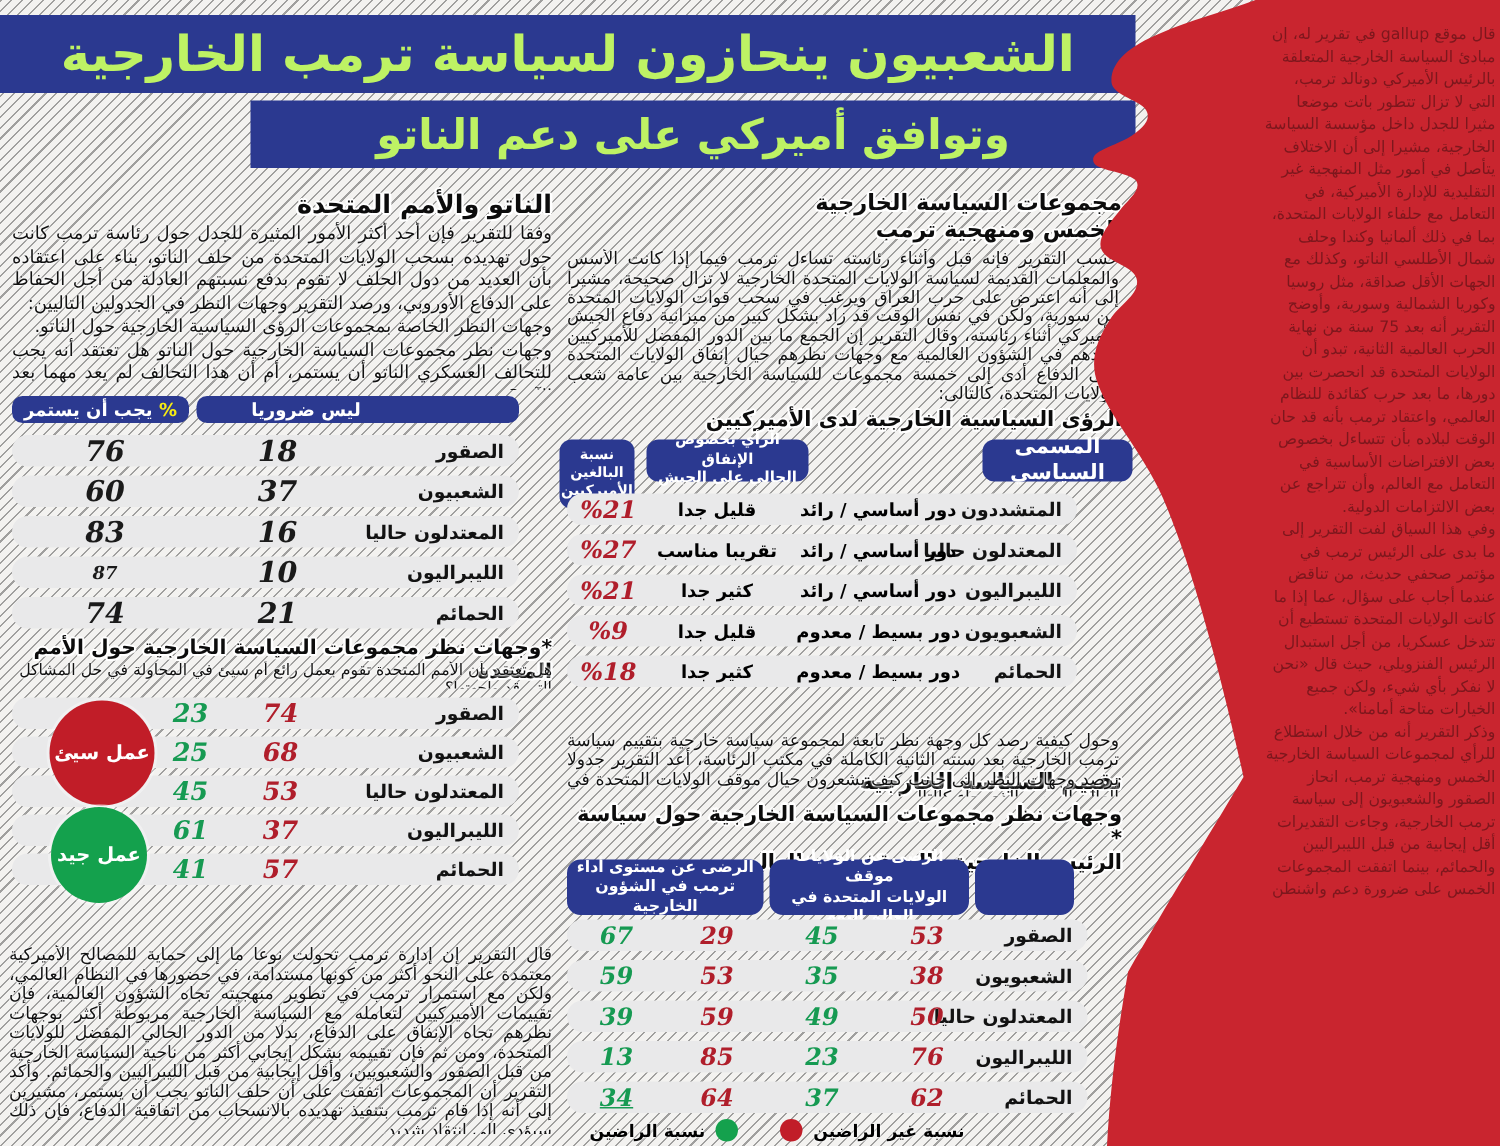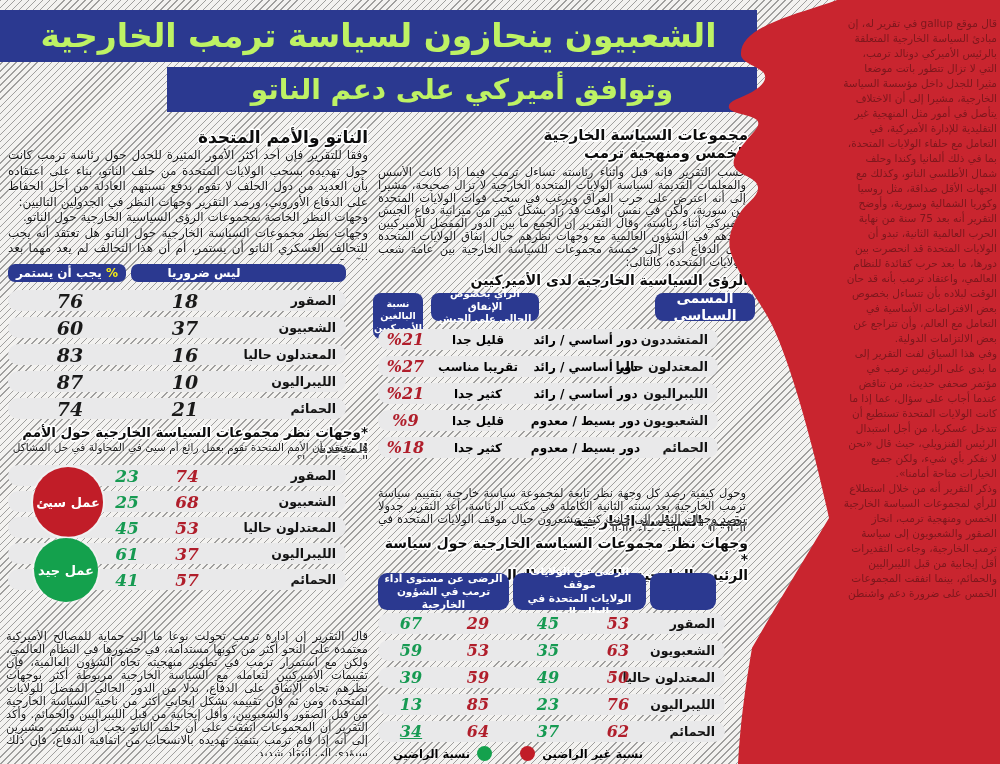--- a/index.html
+++ b/index.html
@@ -66,21 +66,21 @@
     <span class="num nblack" style="left:32px;width:60px;font-size:19px;">60</span>
   </div>
   <div class="pill" style="left:8px;top:344px;width:338px;height:21px;">
     <span class="rlabel">المعتدلون حاليا</span>
     <span class="num nblack" style="left:147px;width:60px;font-size:19px;">16</span>
     <span class="num nblack" style="left:32px;width:60px;font-size:19px;">83</span>
   </div>
   <div class="pill" style="left:8px;top:371px;width:338px;height:21px;">
     <span class="rlabel">الليبراليون</span>
     <span class="num nblack" style="left:147px;width:60px;font-size:19px;">10</span>
-    <span class="num nblack" style="left:32px;width:60px;font-size:19px;">87</span>
+    <span class="num nblack" style="left:32px;width:60px;font-size:12px;">87</span>
   </div>
   <div class="pill" style="left:8px;top:398px;width:338px;height:21px;">
     <span class="rlabel">الحمائم</span>
     <span class="num nblack" style="left:147px;width:60px;font-size:19px;">21</span>
     <span class="num nblack" style="left:32px;width:60px;font-size:19px;">74</span>
   </div>
 
   <div class="abs sec-title otl" style="left:8px;top:424px;width:360px;font-size:13.5px;text-align:right;">*وجهات نظر مجموعات السياسة الخارجية حول الأمم المتحدة</div>
   <div class="abs body-txt" style="left:8px;top:441px;width:360px;height:18px;font-size:10.5px;text-align:right;">هل تعتقد بأن الأمم المتحدة تقوم بعمل رائع أم سيئ في المحاولة في حل المشاكل التي قد واجهتها؟</div>
 
@@ -171,21 +171,21 @@
 
   <div class="pill" style="left:378px;top:613px;width:347px;height:21px;">
     <span class="rlabel">الصقور</span>
     <span class="num nred" style="left:215px;width:50px;font-size:16px;">53</span>
     <span class="num ngreen" style="left:145px;width:50px;font-size:16px;">45</span>
     <span class="num nred" style="left:75px;width:50px;font-size:16px;">29</span>
     <span class="num ngreen" style="left:8px;width:50px;font-size:16px;">67</span>
   </div>
   <div class="pill" style="left:378px;top:640px;width:347px;height:21px;">
     <span class="rlabel">الشعبويون</span>
-    <span class="num nred" style="left:215px;width:50px;font-size:16px;">63</span>
+    <span class="num nred" style="left:215px;width:50px;font-size:16px;">38</span>
     <span class="num ngreen" style="left:145px;width:50px;font-size:16px;">35</span>
     <span class="num nred" style="left:75px;width:50px;font-size:16px;">53</span>
     <span class="num ngreen" style="left:8px;width:50px;font-size:16px;">59</span>
   </div>
   <div class="pill" style="left:378px;top:667px;width:347px;height:21px;">
     <span class="rlabel">المعتدلون حاليا</span>
     <span class="num nred" style="left:215px;width:50px;font-size:16px;">50</span>
     <span class="num ngreen" style="left:145px;width:50px;font-size:16px;">49</span>
     <span class="num nred" style="left:75px;width:50px;font-size:16px;">59</span>
     <span class="num ngreen" style="left:8px;width:50px;font-size:16px;">39</span>

